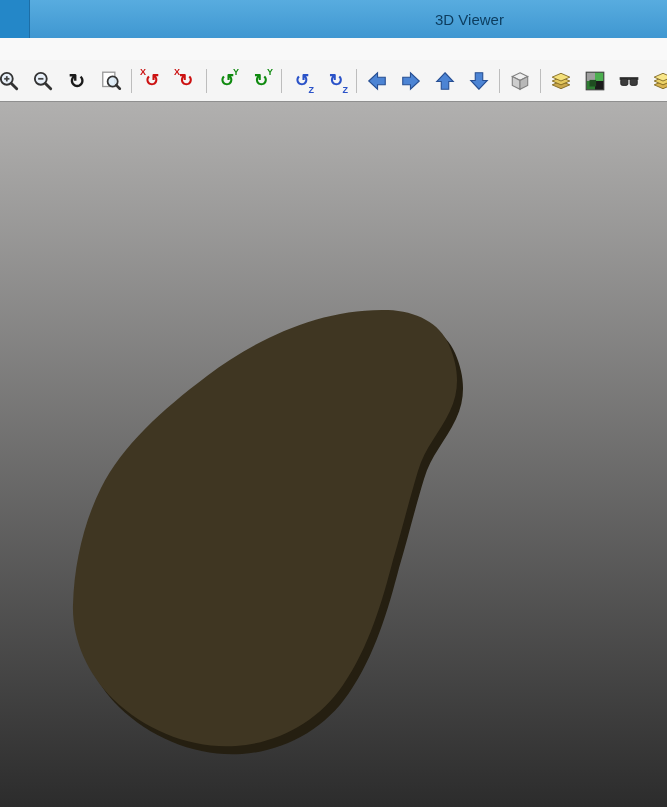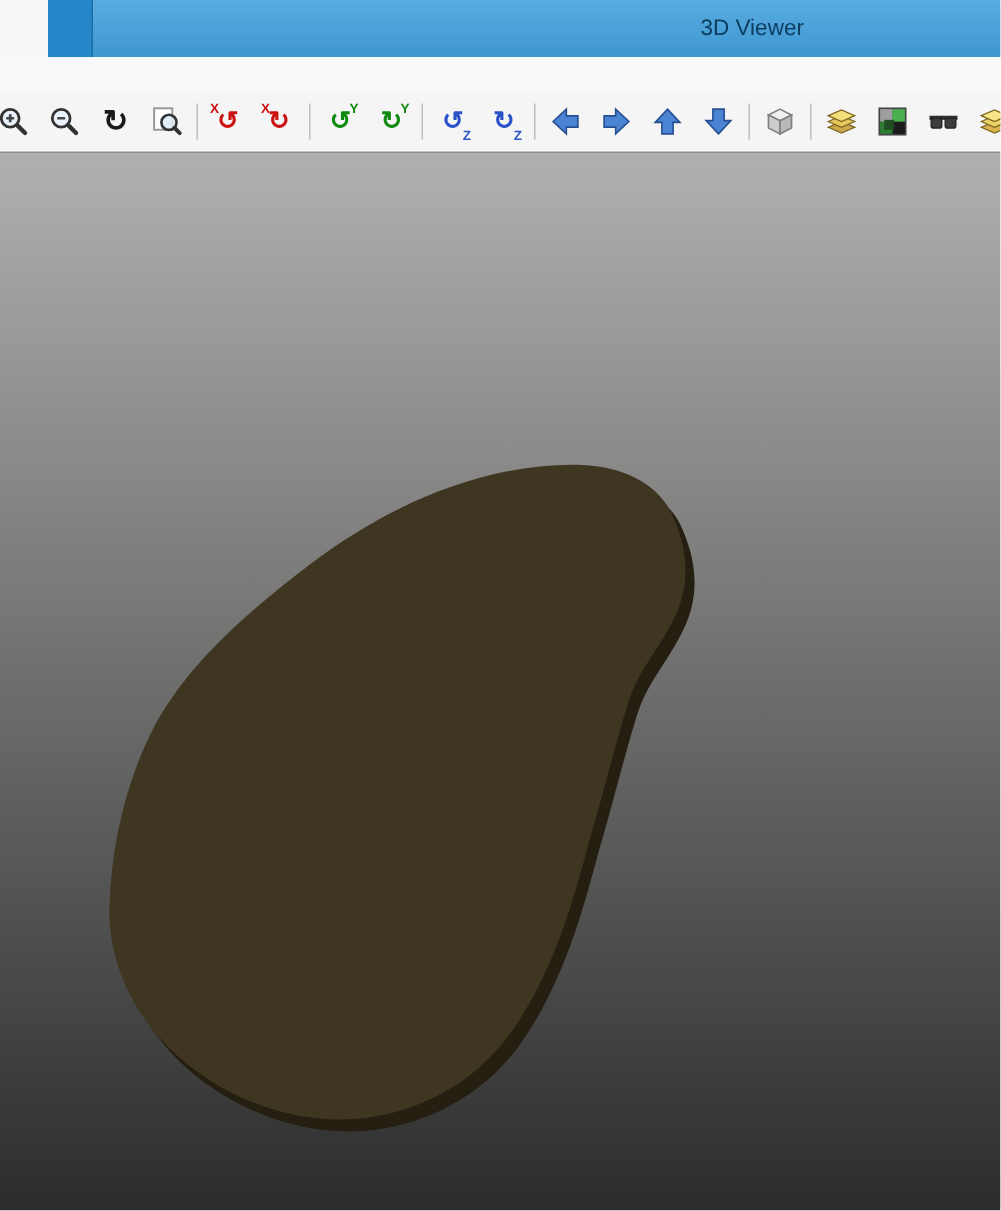--- a/index.html
+++ b/index.html
@@ -4,21 +4,20 @@
 <style>
   * { box-sizing: border-box; margin: 0; padding: 0; }
   html, body { width: 667px; height: 807px; overflow: hidden; }
   body { font-family: "Liberation Sans", sans-serif; }
   .window { width: 667px; height: 807px; display: flex; flex-direction: column; background:#f7f7f7; }
 
   
   .titlebar {
     position: relative; height: 38px; flex: 0 0 38px;
     background: linear-gradient(#58acdf, #3f97d1);
-    margin-left: 32px;
   }
   .titlebar-corner {
     position: absolute; left: 0; top: 0; width: 30px; height: 38px;
     background: #2487c8; border-right: 1px solid #1d6ea6;
   }
   .title {
     position: absolute; left: 435px; top: 50%; transform: translateY(-50%);
     font-size: 15px; color: #0c3c5e;
   }
 

